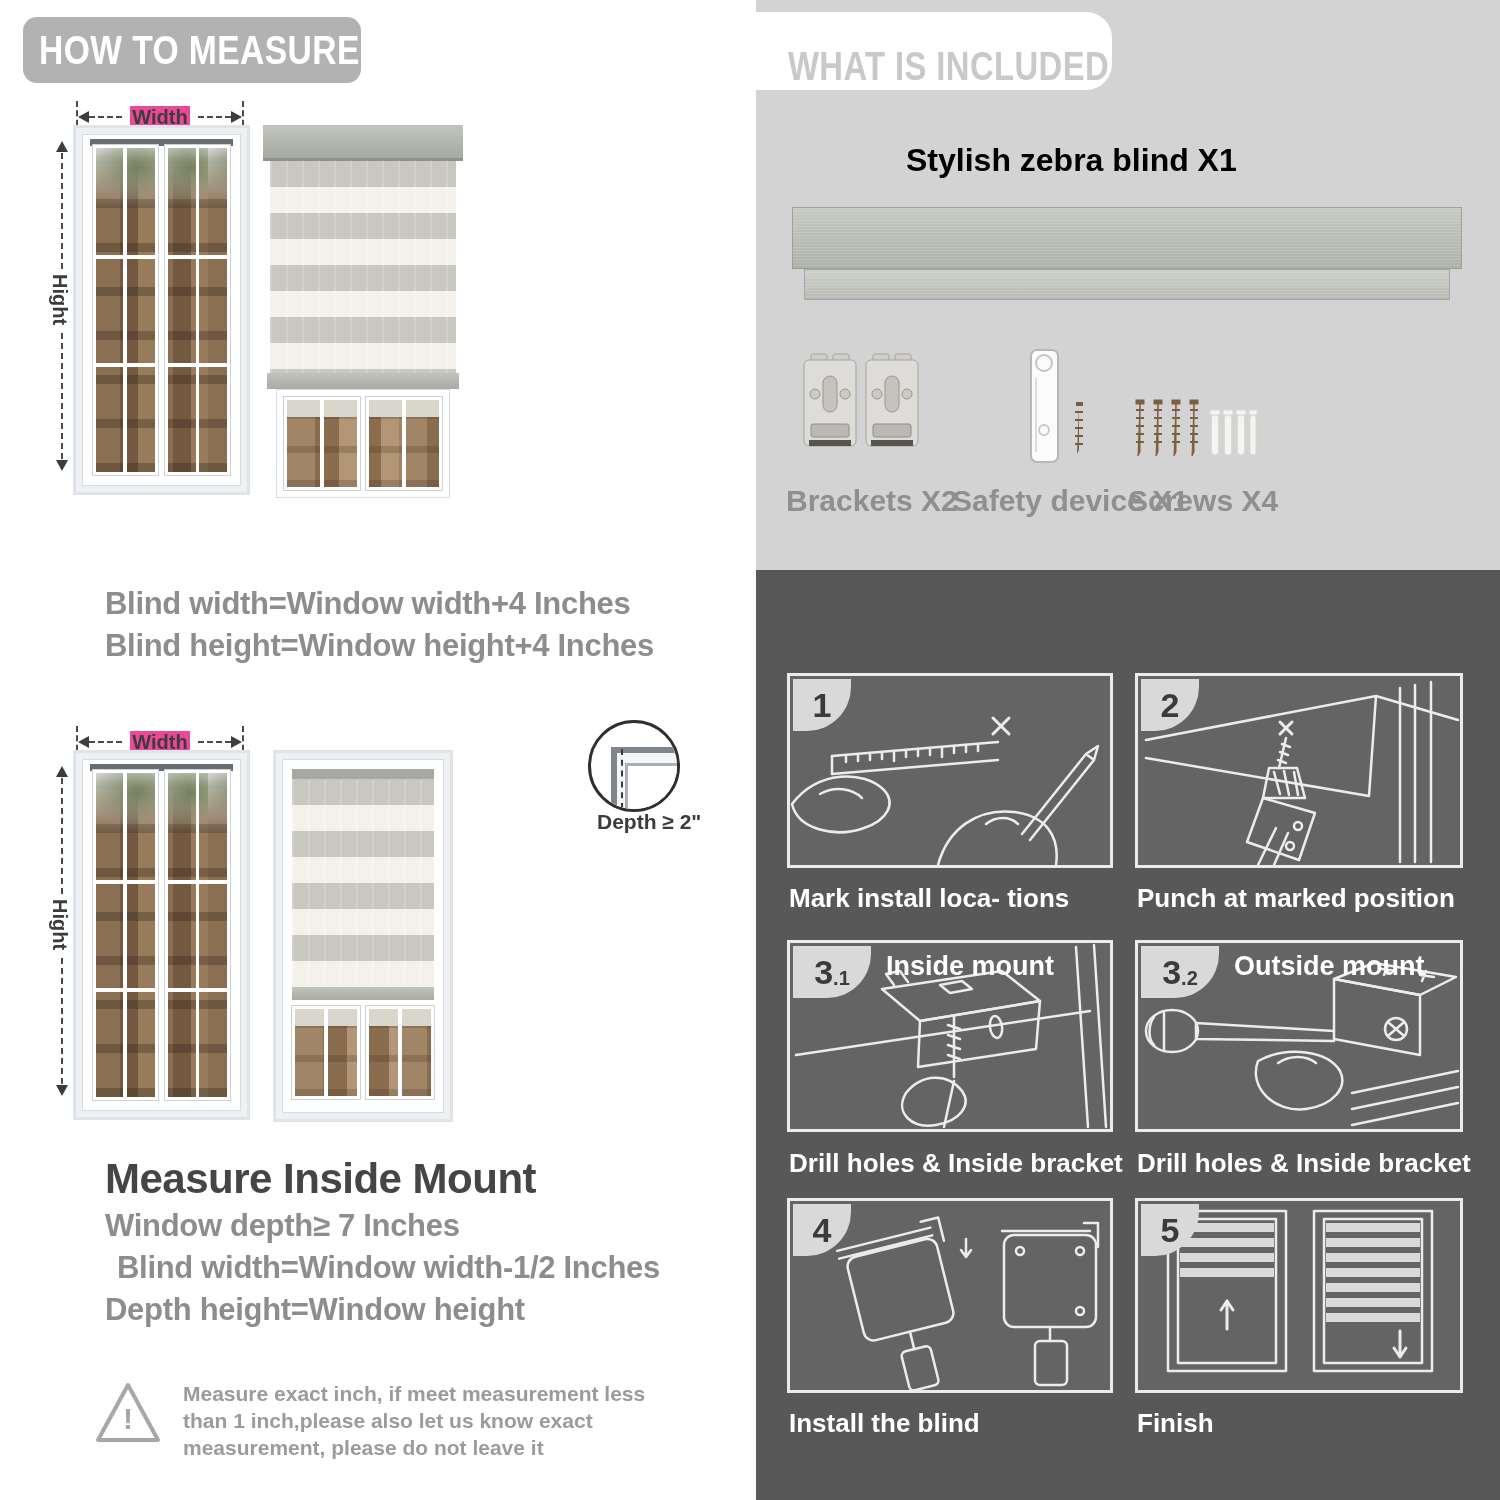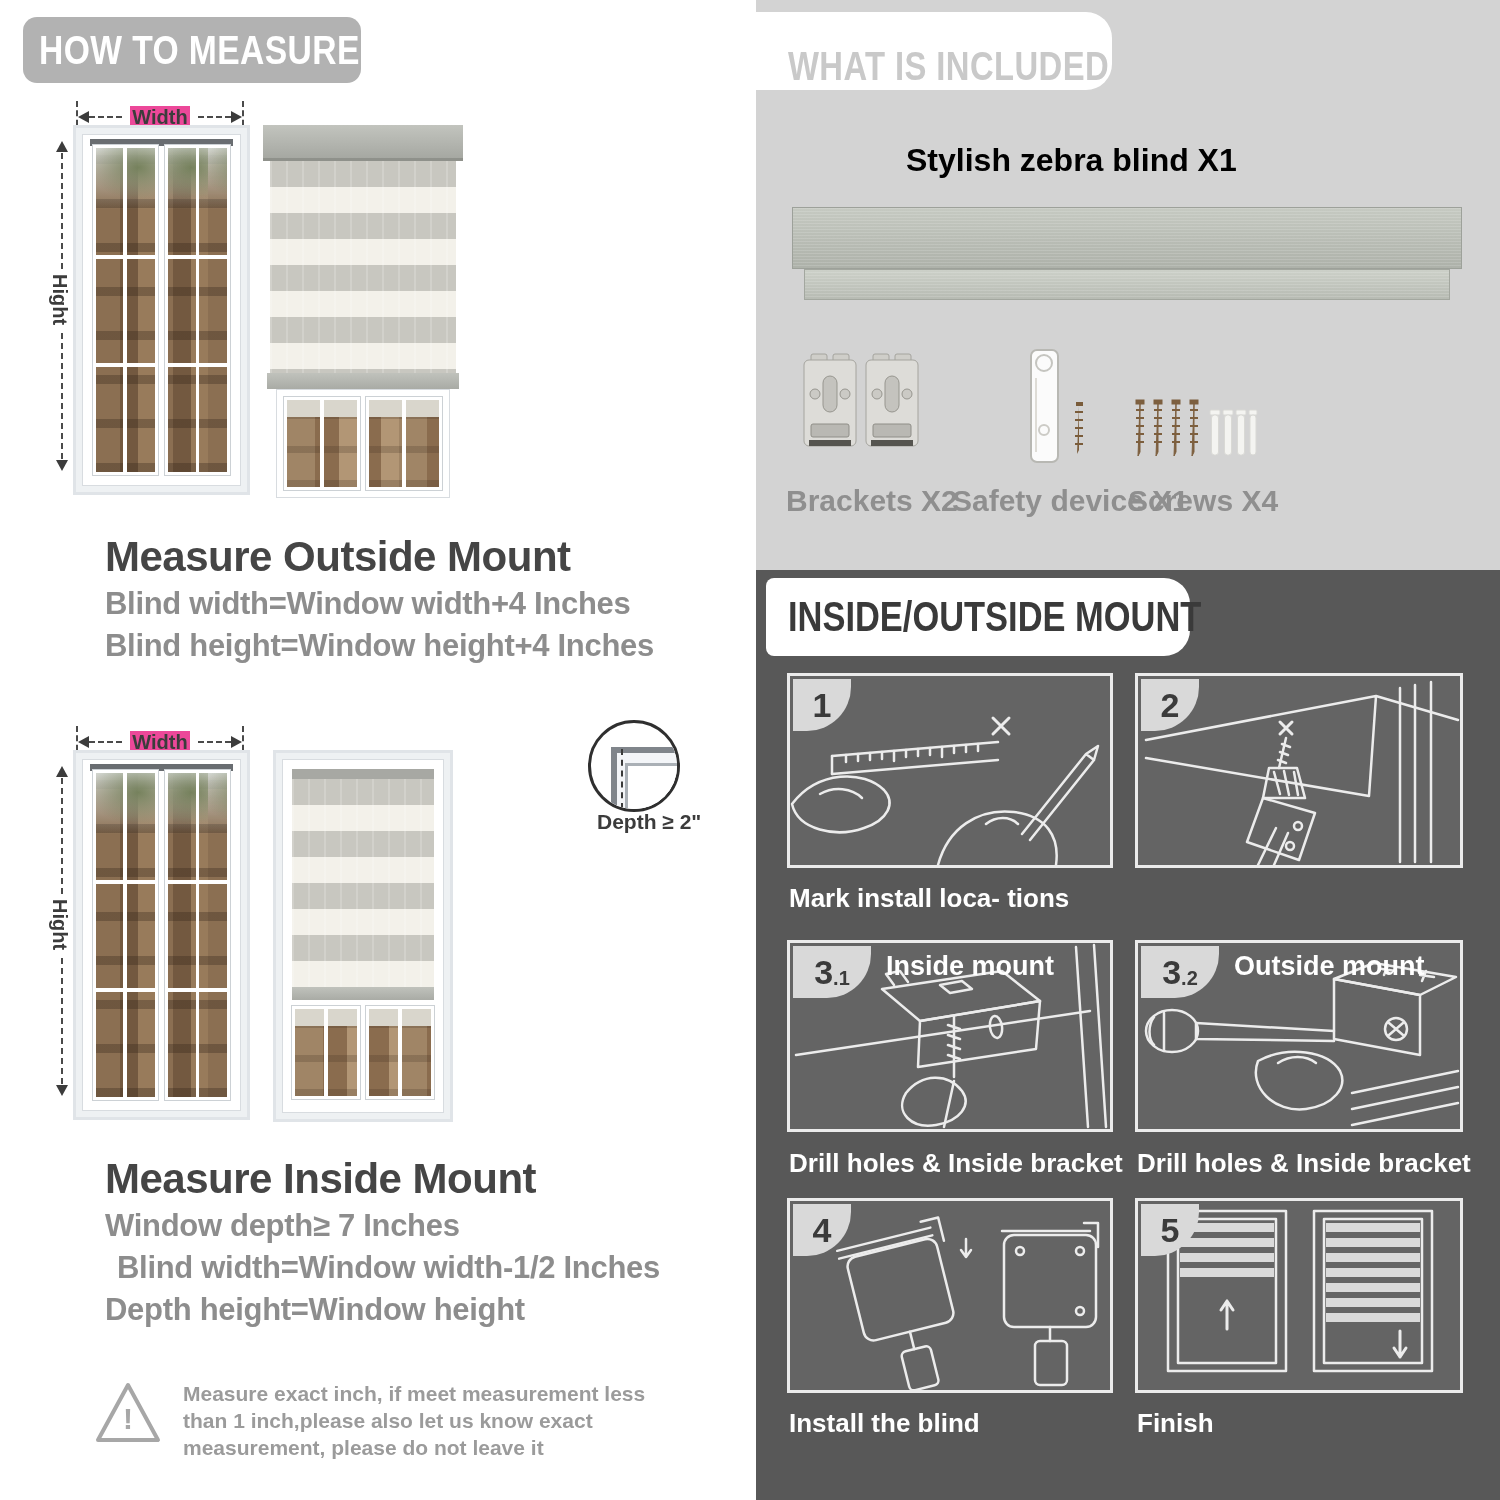--- a/index.html
+++ b/index.html
@@ -131,21 +131,20 @@
   <div class="abs" style="left:263px;top:125px;width:200px;height:376px;">
     <div class="cassette"></div>
     <div class="fabric" style="margin:0 7px;height:212px;"></div>
     <div class="botrail" style="margin:0 4px;"></div>
     <div class="blind-under" style="margin:0 13px;height:109px;">
       <div class="sash single photo-street"></div>
       <div class="sash single photo-street" style="background-position:30px 0;"></div>
     </div>
   </div>
 
-  <div class="abs sec-title" style="left:105px;top:533px;">Measure Outside Mount</div>
   <div class="abs sec-line" style="left:105px;top:586px;">Blind width=Window width+4 Inches</div>
   <div class="abs sec-line" style="left:105px;top:628px;">Blind height=Window height+4 Inches</div>
 
   <div class="abs harrow" style="left:78px;top:742px;width:164px;">
     <span class="endtick" style="left:-2px;"></span>
       <span class="endtick" style="right:-2px;"></span>
     <span class="tri l"></span>
     <span class="dash"></span>
     <span class="lbl">Width</span>
     <span class="dash"></span>
@@ -290,23 +289,20 @@
         </g>
       </svg>
     </div>
 
     <div class="abs item-label" style="left:30px;top:484px;width:150px;">Brackets X2</div>
     <div class="abs item-label" style="left:196px;top:484px;width:200px;">Safety device X1</div>
     <div class="abs item-label" style="left:372px;top:484px;width:140px;">Screws X4</div>
   </div>
 
   <div class="abs panel-dark">
-    <div class="abs iom-box">
-      <span>INSIDE/OUTSIDE MOUNT</span>
-    </div>
 
     <div class="abs step" style="left:31px;top:103px;width:326px;height:195px;">
       <svg viewBox="0 0 320 189" fill="none" stroke="#ececec" stroke-width="2.5" stroke-linecap="round" stroke-linejoin="round">
         <path d="M42 80 L208 66"></path>
           <path d="M42 98 L208 84"></path>
           <path d="M42 80 L42 98"></path>
         <path d="M56 79 v7 M68 78 v7 M80 77 v7 M92 76 v7 M104 75 v10 M116 74 v7 M128 73 v7 M140 72 v7 M152 71 v10 M164 70 v7 M176 69 v7 M188 68 v7"></path>
         <path d="M203 42 L219 58 M219 42 L203 58" stroke-width="3"></path>
         <path d="M2 128 C28 94 74 94 94 114 C106 127 98 144 74 152 C46 162 8 154 2 128 Z"></path>
         <path d="M30 118 C44 110 62 112 72 122"></path>
@@ -334,20 +330,21 @@
         <path d="M138 152 L120 189 M150 157 L136 189"></path>
         <circle cx="160" cy="150" r="4"></circle>
           <circle cx="152" cy="170" r="4"></circle>
       </svg>
       <div class="badge" style="width:58px;">
           <span class="n">2</span>
           <span class="s"></span>
         </div>
       <span class="step-title" style="left:84px;top:10px;"></span>
     </div>
+    <div class="caption" style="left:381px;top:313px;">Punch at  marked position</div>
 
     <div class="abs step" style="left:31px;top:370px;width:326px;height:192px;">
       <svg viewBox="0 0 320 186" fill="none" stroke="#ececec" stroke-width="2.5" stroke-linecap="round" stroke-linejoin="round">
         <path d="M6 112 L300 68"></path>
         <path d="M286 4 L298 184 M304 2 L316 184"></path>
         <path d="M92 46 L212 28 L250 58 L130 78 Z"></path>
         <path d="M150 42 L172 38 L182 46 L160 50 Z M104 42 L96 31 L110 28 L118 39"></path>
         <path d="M130 78 L250 58 L246 106 L128 124 Z"></path>
         <ellipse cx="206" cy="84" rx="6" ry="11" transform="rotate(-8 206 84)"></ellipse>
         <path d="M164 74 L164 134 M158 82 l12 4 M158 92 l12 4 M158 102 l12 4 M158 112 l12 4"></path>

